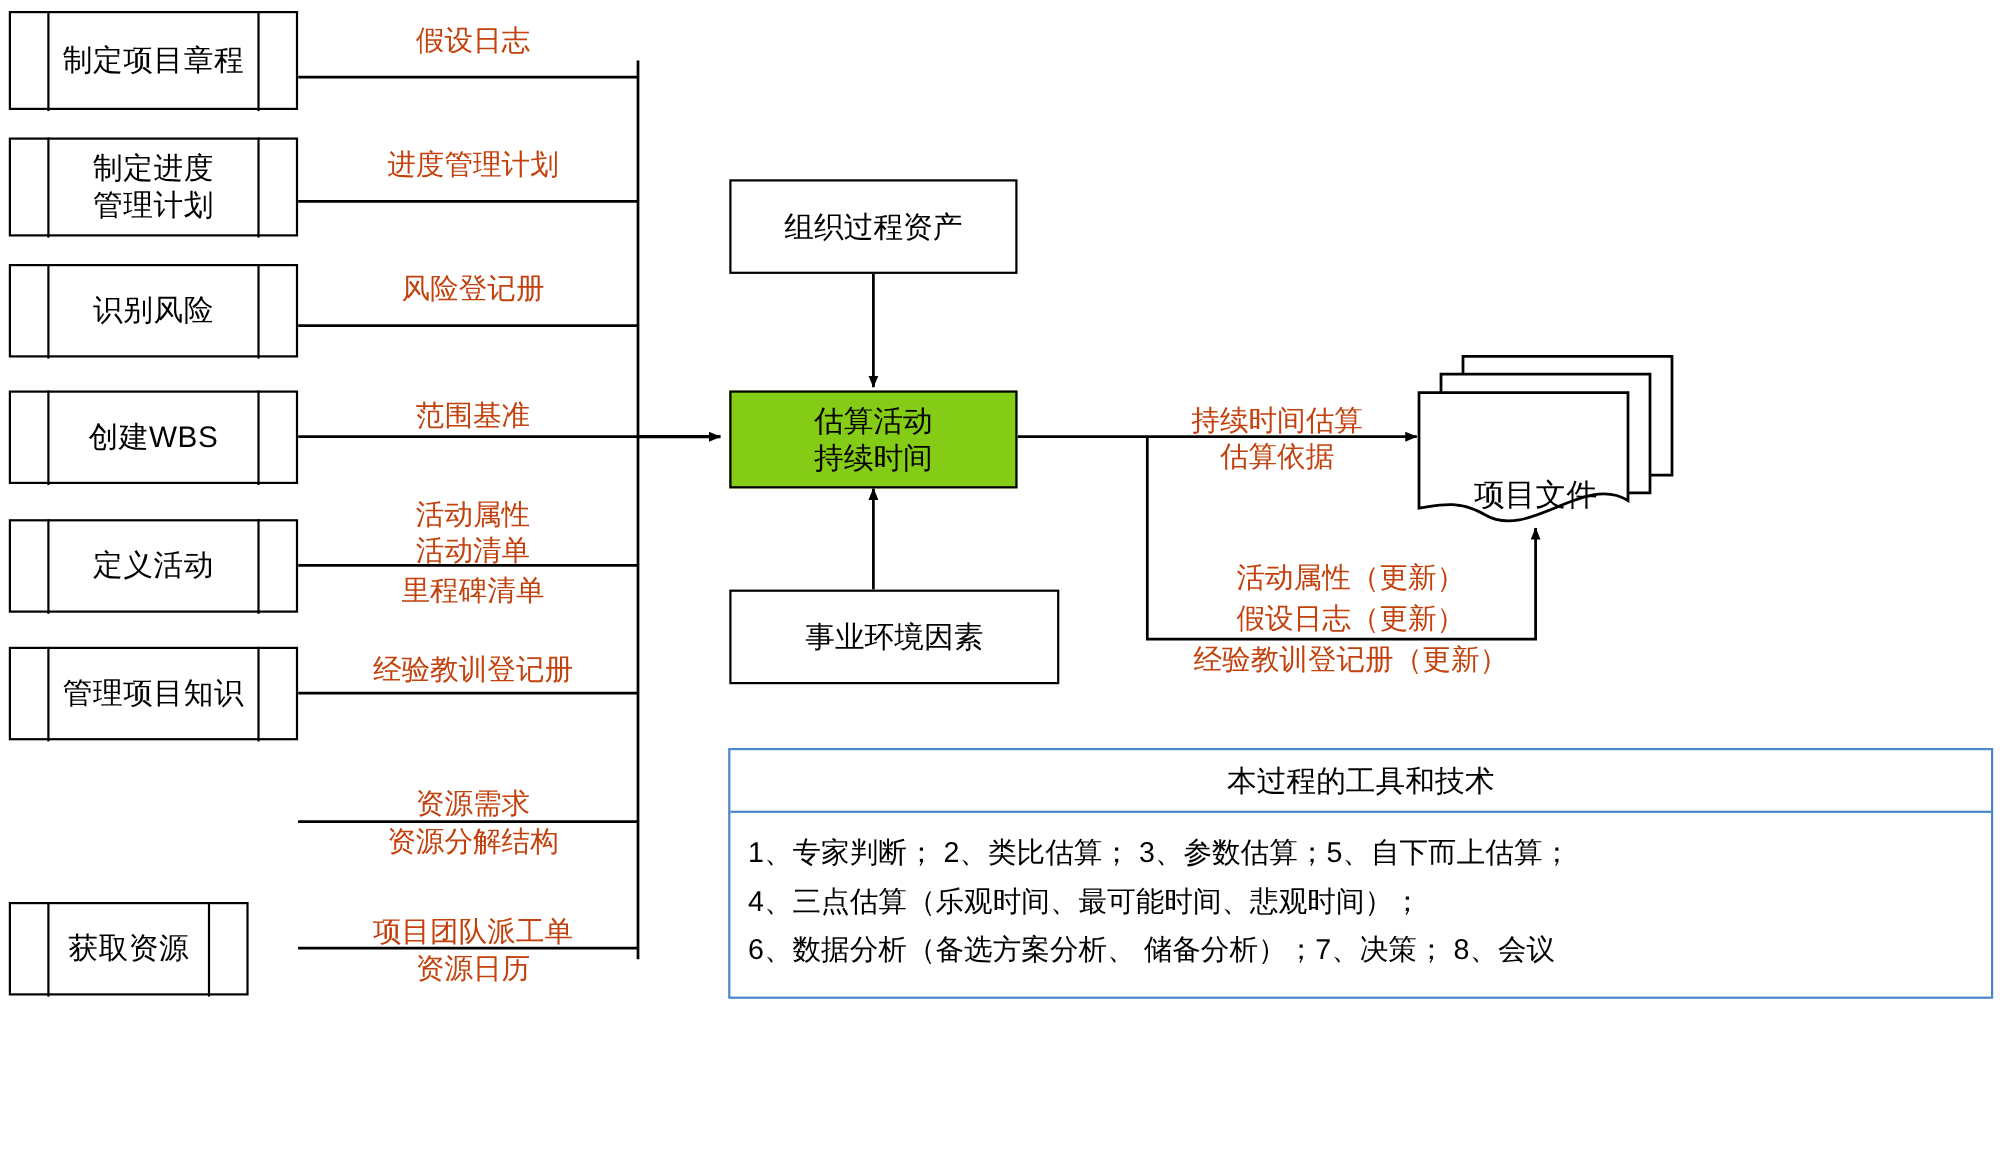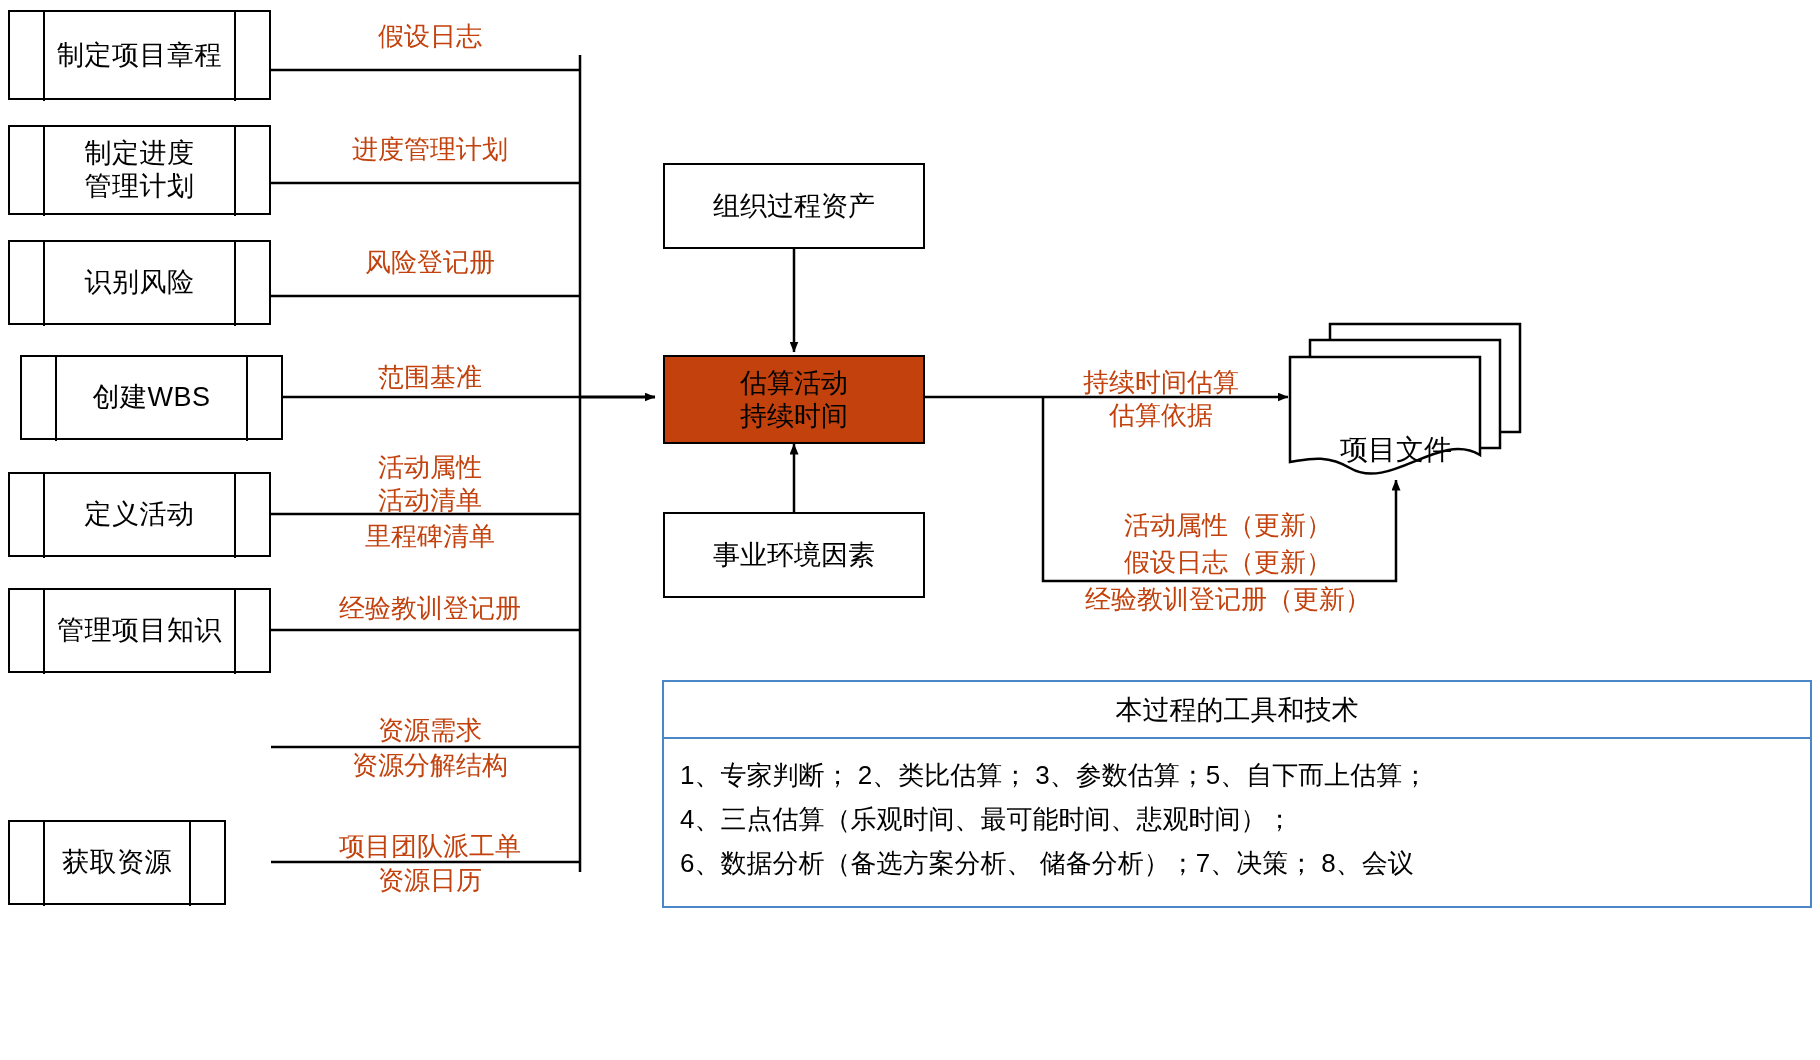--- a/index.html
+++ b/index.html
@@ -61,21 +61,21 @@
     white-space: pre-line;
   }
 
   
   .rect-box {
     border: 2.5px solid #000000;
     background: #ffffff;
     font-size: 27px;
   }
   .rect-box.highlight {
-    background: #c2410c;
+    background: #84cc16;
   }
   .rect-box .rect-label { white-space: pre-line; }
 
   
   .edge-label {
     position: absolute;
     font-size: 26px;
     color: #c2410c;
     white-space: pre-line;
     line-height: 1.26;
@@ -188,21 +188,21 @@
     <span class="proc-label">制定进度
 管理计划</span>
   </div>
 
   <div class="node proc-box" style="left:8px;  top:240px; width:263px; height:85px;">
     <span class="inner-rule-left"></span>
     <span class="inner-rule-right"></span>
     <span class="proc-label">识别风险</span>
   </div>
 
-  <div class="node proc-box" style="left:8px;  top:355px; width:263px; height:85px;margin-left:12px;">
+  <div class="node proc-box" style="left:8px;  top:355px; width:263px; height:85px;">
     <span class="inner-rule-left"></span>
     <span class="inner-rule-right"></span>
     <span class="proc-label">创建WBS</span>
   </div>
 
   <div class="node proc-box" style="left:8px;  top:472px; width:263px; height:85px;">
     <span class="inner-rule-left"></span>
     <span class="inner-rule-right"></span>
     <span class="proc-label">定义活动</span>
   </div>
@@ -242,21 +242,21 @@
 
   <div class="node rect-box" style="left:663px; top:163px; width:262px; height:86px;">
     <span class="rect-label">组织过程资产</span>
   </div>
 
   <div class="node rect-box highlight" style="left:663px; top:355px; width:262px; height:89px;">
     <span class="rect-label">估算活动
 持续时间</span>
   </div>
 
-  <div class="node rect-box" style="left:663px; top:512px; width:262px; height:86px;">
+  <div class="node rect-box" style="left:663px; top:536px; width:300px; height:86px;">
     <span class="rect-label">事业环境因素</span>
   </div>
 
   <div class="edge-label" style="left:1030px; top:366px; width:262px;">持续时间估算
 估算依据</div>
 
   <div class="edge-label" style="left:1048px; top:509px; width:360px;">活动属性（更新）</div>
   <div class="edge-label" style="left:1048px; top:546px; width:360px;">假设日志（更新）</div>
   <div class="edge-label" style="left:1048px; top:583px; width:360px;">经验教训登记册（更新）</div>
 

